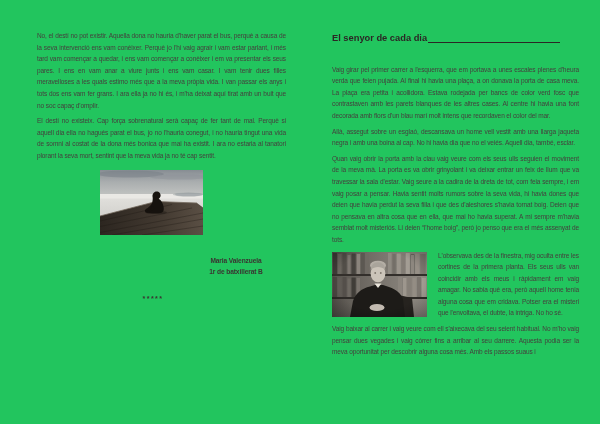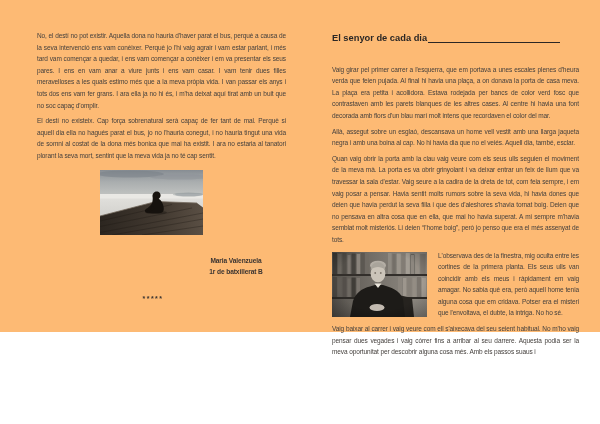--- a/index.html
+++ b/index.html
@@ -1,17 +1,17 @@
 <!DOCTYPE html>
 <html><head>
 <meta charset="utf-8">
 <style>
   html,body{margin:0;padding:0;}
   body{width:600px;height:424px;overflow:hidden;font-family:"Liberation Sans",sans-serif;}
-  .page{position:relative;width:600px;height:332px;background:#fdba74;}
+  .page{position:relative;width:600px;height:424px;background:#22c55e;}
   .col{position:absolute;color:#45403d;font-size:6.5px;line-height:11.6px;letter-spacing:-0.1px;}
   .col-left{left:37px;top:30px;width:249px;}
   .col-right{left:332px;top:33px;width:247px;}
   p.body-text{margin:0 0 4px 0;text-align:justify;}
   p.body-text:last-child{margin-bottom:0;}
   .photo-wrap{margin:8px 0 0 63px;width:103px;height:65px;line-height:0;}
   .photo-wrap svg{display:block;}
   .author{margin:20px 0 0 138px;width:122px;text-align:center;font-weight:bold;font-size:6.6px;line-height:11.4px;color:#3a3431;}
   .separator{margin:16px 0 0 86px;width:60px;text-align:center;font-weight:bold;font-size:7px;letter-spacing:1.5px;color:#3a3431;}
   .title-row{display:flex;align-items:flex-end;margin:0 0 19px 0;}

